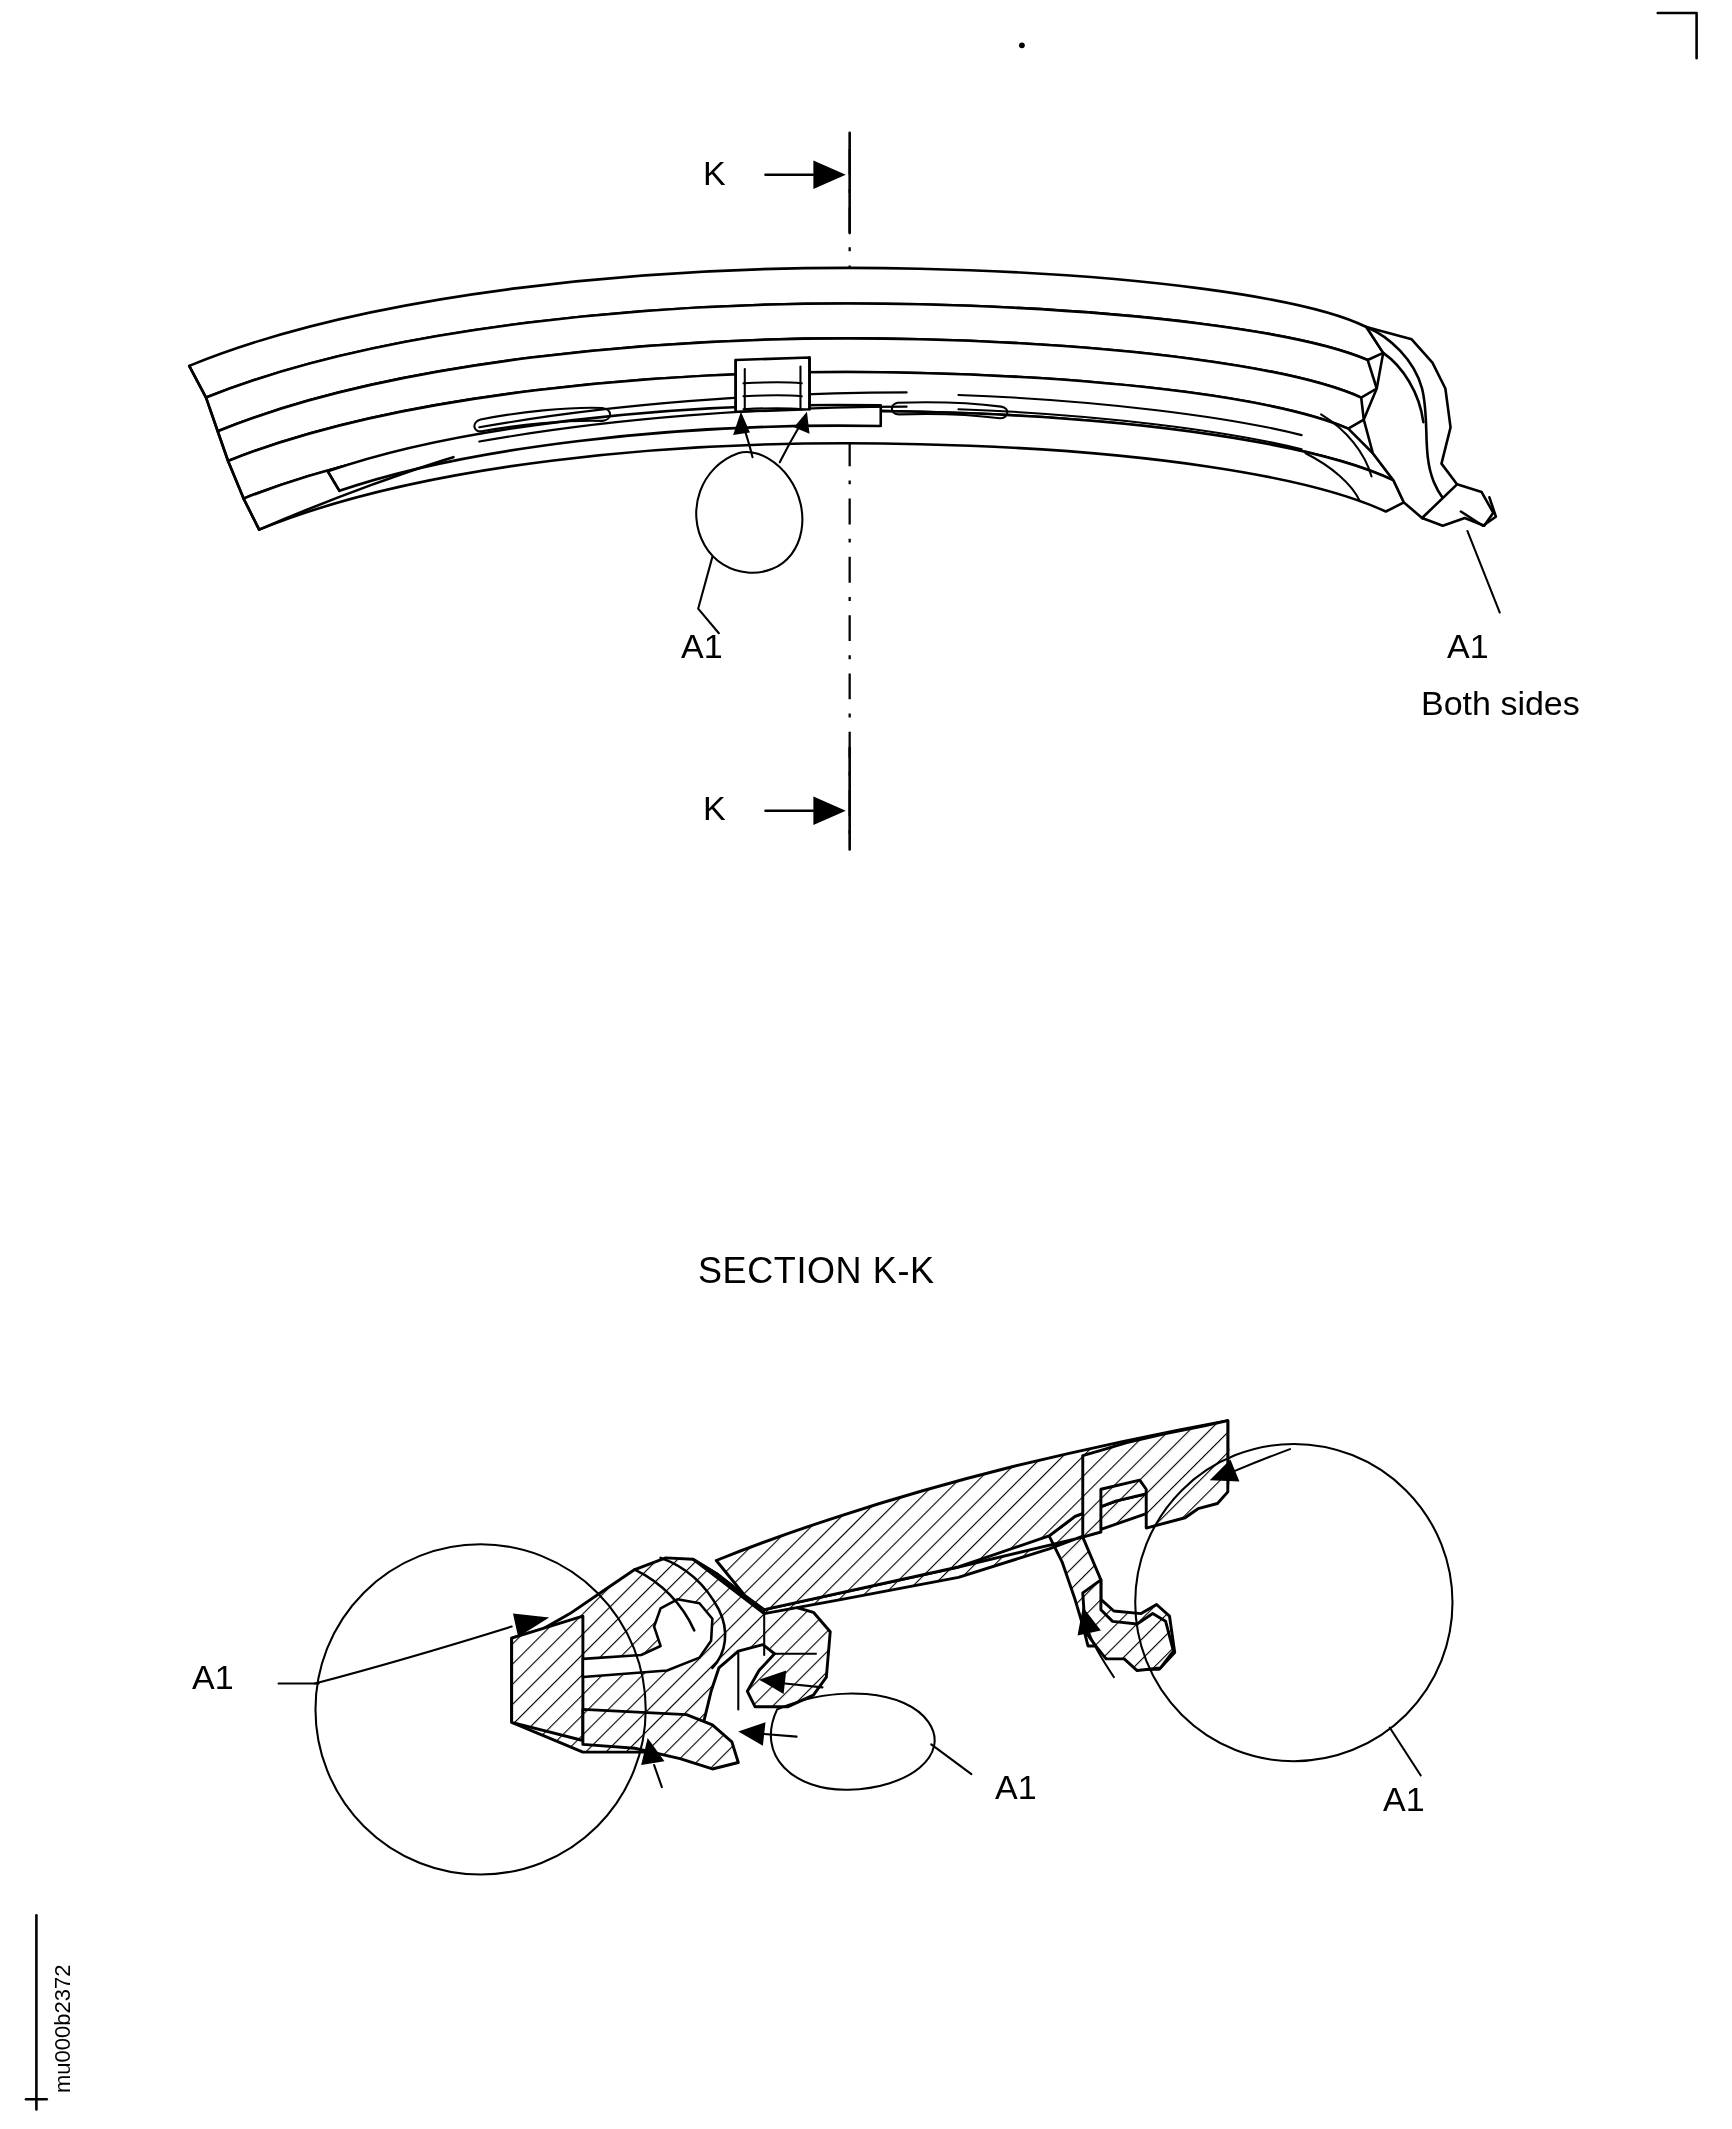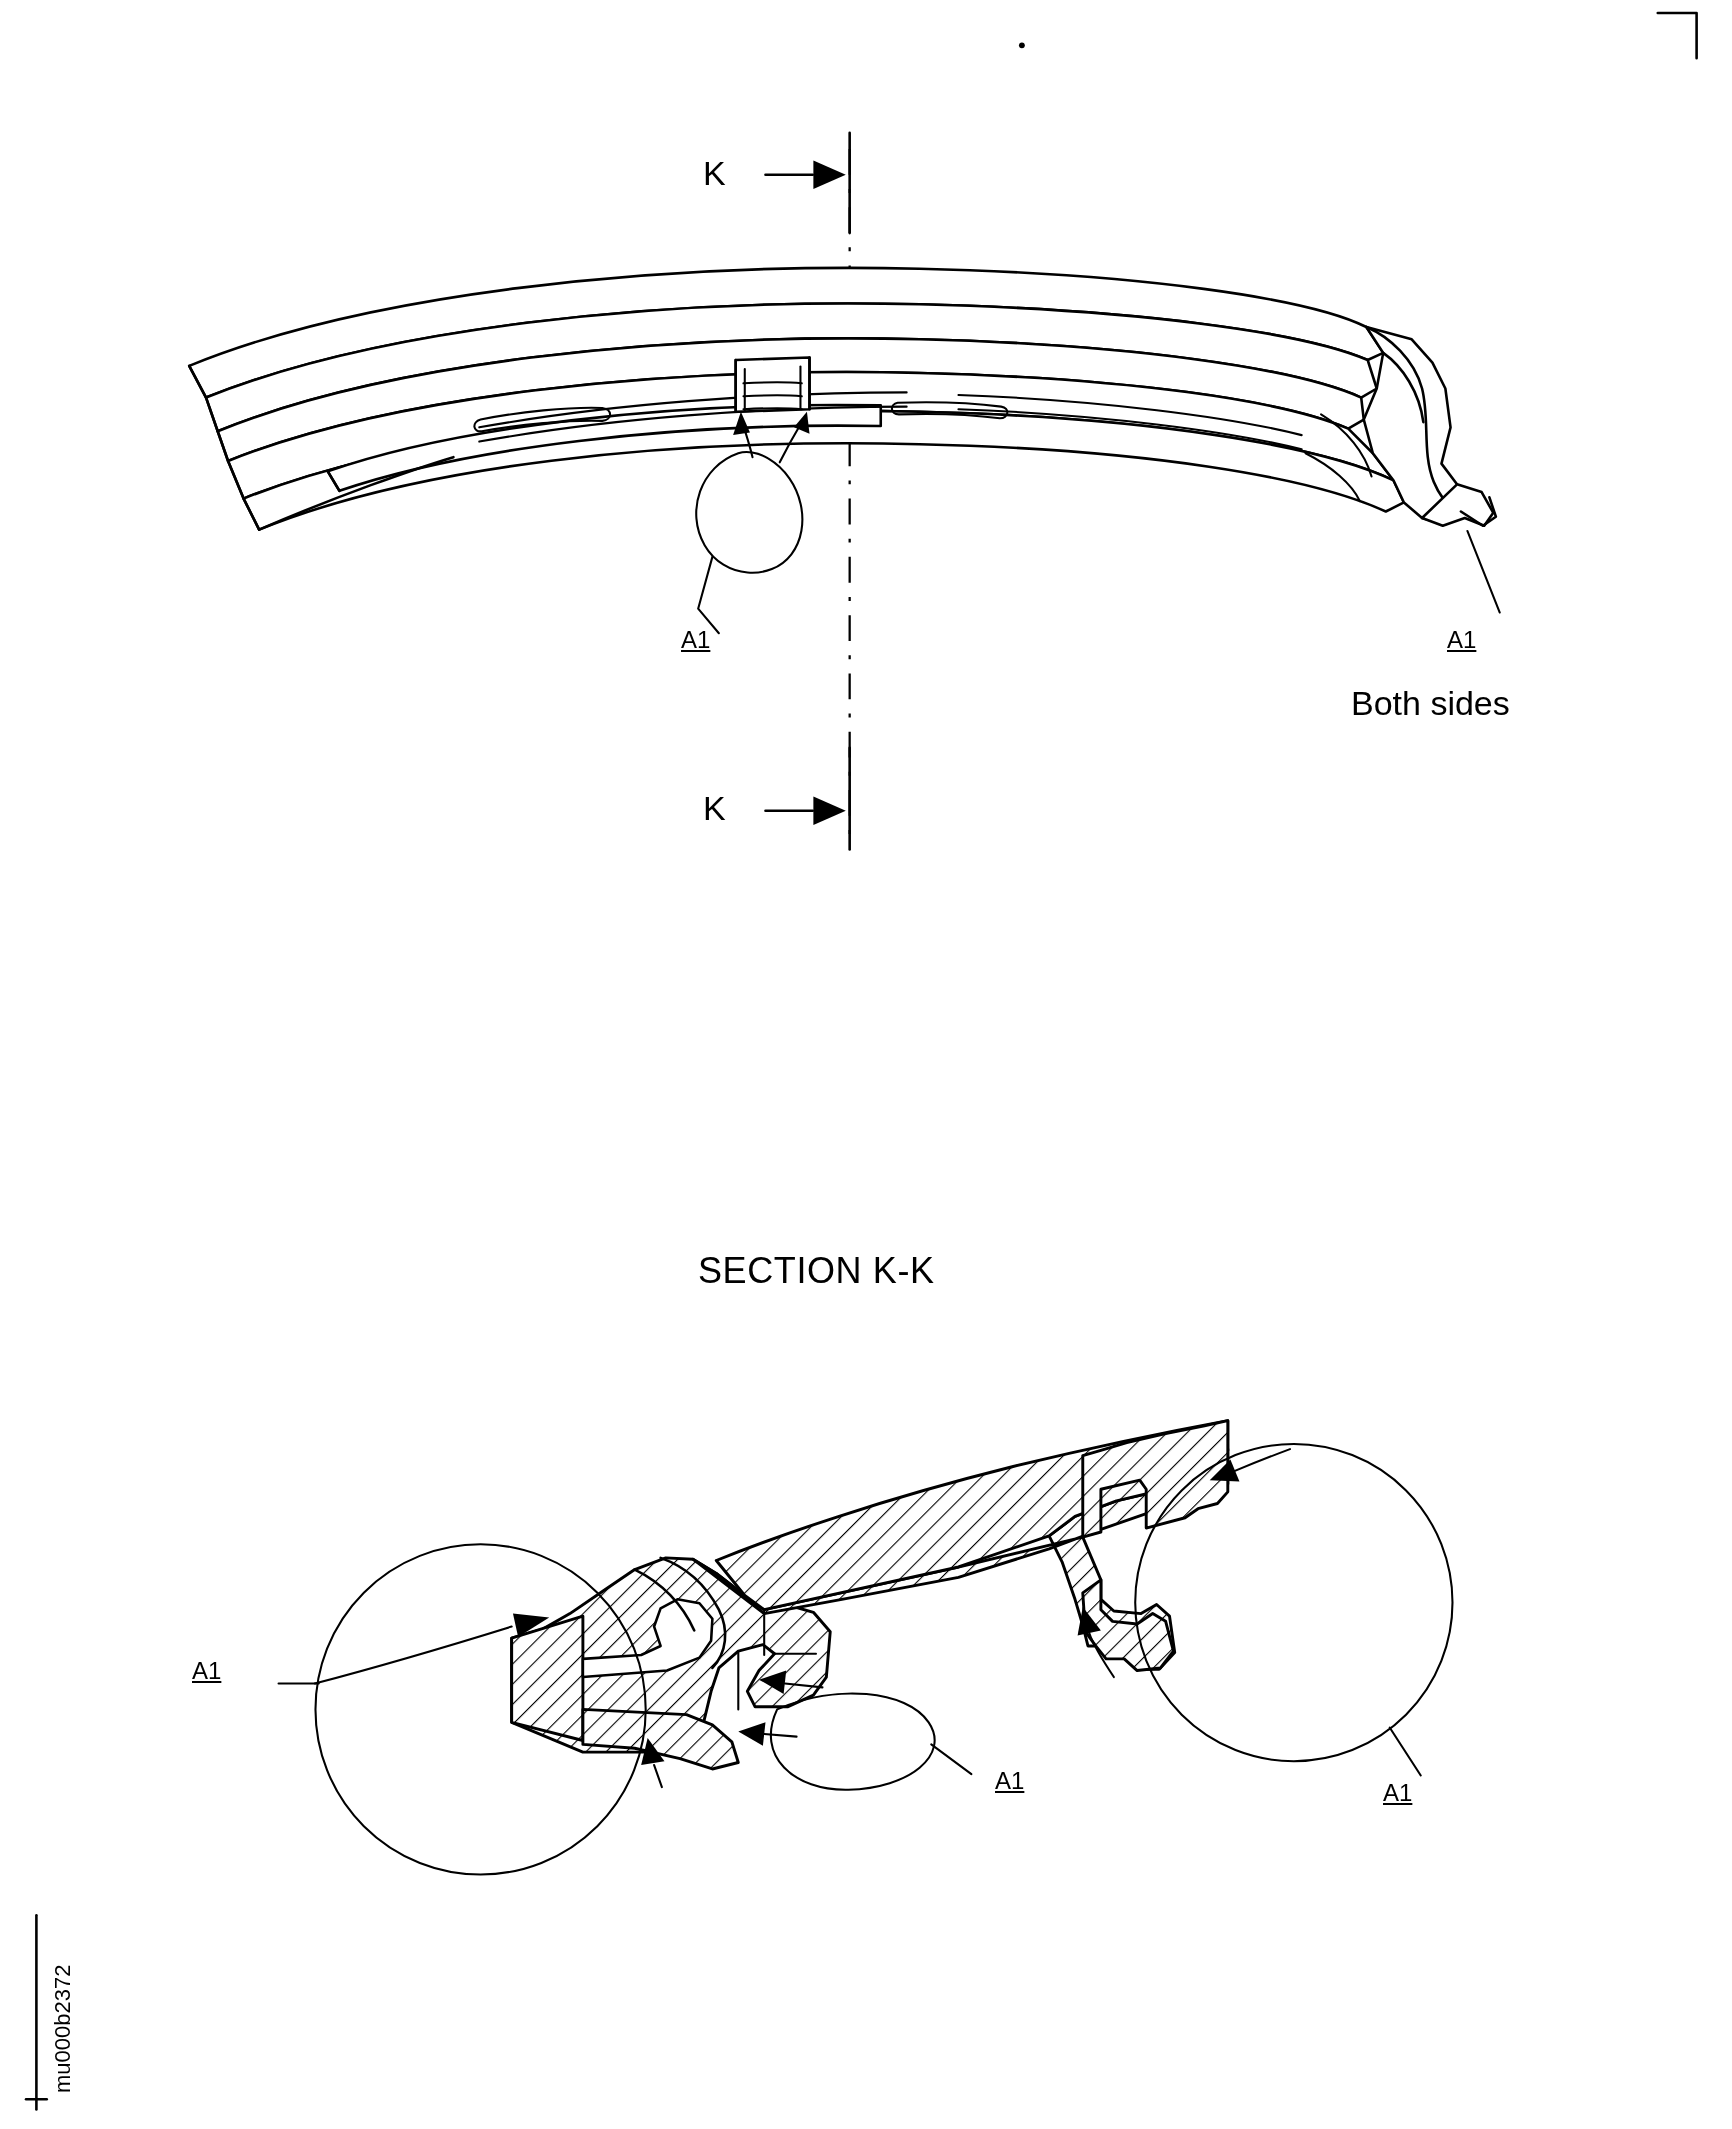--- a/index.html
+++ b/index.html
@@ -19,21 +19,21 @@
     overflow: hidden;
   }
   .label {
     position: absolute;
     font-family: "Liberation Sans", sans-serif;
     color: #000;
     white-space: pre;
     line-height: 1.12;
   }
   .lbl-k { font-size: 34px; }
-  .lbl-a1 { font-size: 24px; text-decoration: underline; }
+  .lbl-a1 { font-size: 34px; }
   .lbl-both { font-size: 34px; }
   .lbl-section { font-size: 36px; letter-spacing: 0.6px; text-align: right; }
   .lbl-code {
     font-size: 22px;
     transform: rotate(-90deg);
     transform-origin: left top;
     white-space: nowrap;
   }
   svg.layer {
     position: absolute;
@@ -426,21 +426,21 @@
   </svg>
 
   <div class="label lbl-k" style="left:703px; top:154px;">K</div>
 
   <div class="label lbl-k" style="left:703px; top:789px;">K</div>
 
   <div class="label lbl-a1" style="left:681px; top:627px;">A1</div>
 
   <div class="label lbl-a1" style="left:1447px; top:627px;">A1</div>
 
-  <div class="label lbl-both" style="left:1351px; top:684px;text-align:center;">Both sides</div>
+  <div class="label lbl-both" style="left:1421px; top:684px;text-align:center;">Both sides</div>
 
   <div class="label lbl-section" style="left:698px; top:1251px;">SECTION K-K</div>
 
   <div class="label lbl-a1" style="left:192px; top:1658px;">A1</div>
 
   <div class="label lbl-a1" style="left:995px; top:1768px;">A1</div>
 
   <div class="label lbl-a1" style="left:1383px; top:1780px;">A1</div>
 
   <div class="label lbl-code" style="left:51px; top:2093px;">mu000b2372</div>

